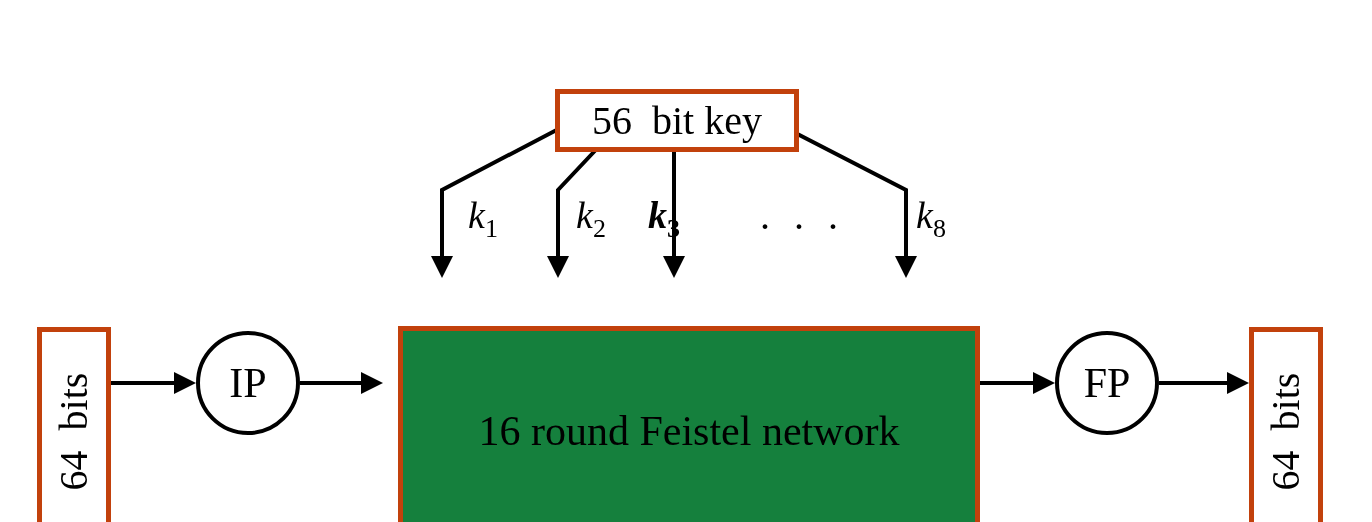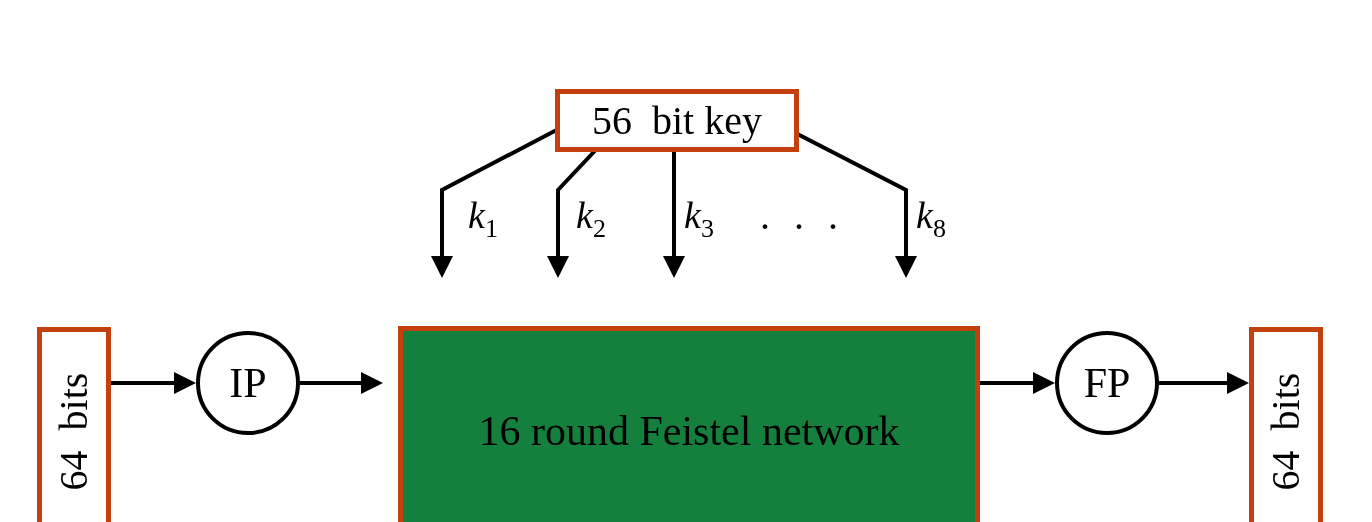--- a/index.html
+++ b/index.html
@@ -80,21 +80,21 @@
     font-family: "Liberation Serif", "DejaVu Serif", serif;
   }
   .klabel sub {
     font-size: 26px;
     line-height: 1;
     vertical-align: -9px;
     font-style: normal;
   }
   .k1  { left: 468px; }
   .k2  { left: 568px; margin-left: 8px; }
-  .k3  { left: 684px; }
+  .k3  { left: 648px; font-weight: bold; }
   .k16 { left: 916px; }
   .dots {
     position: absolute;
     left: 760px;
     top: 192px;
     font-size: 40px;
     letter-spacing: 7px;
     white-space: pre;
   }
 </style>

